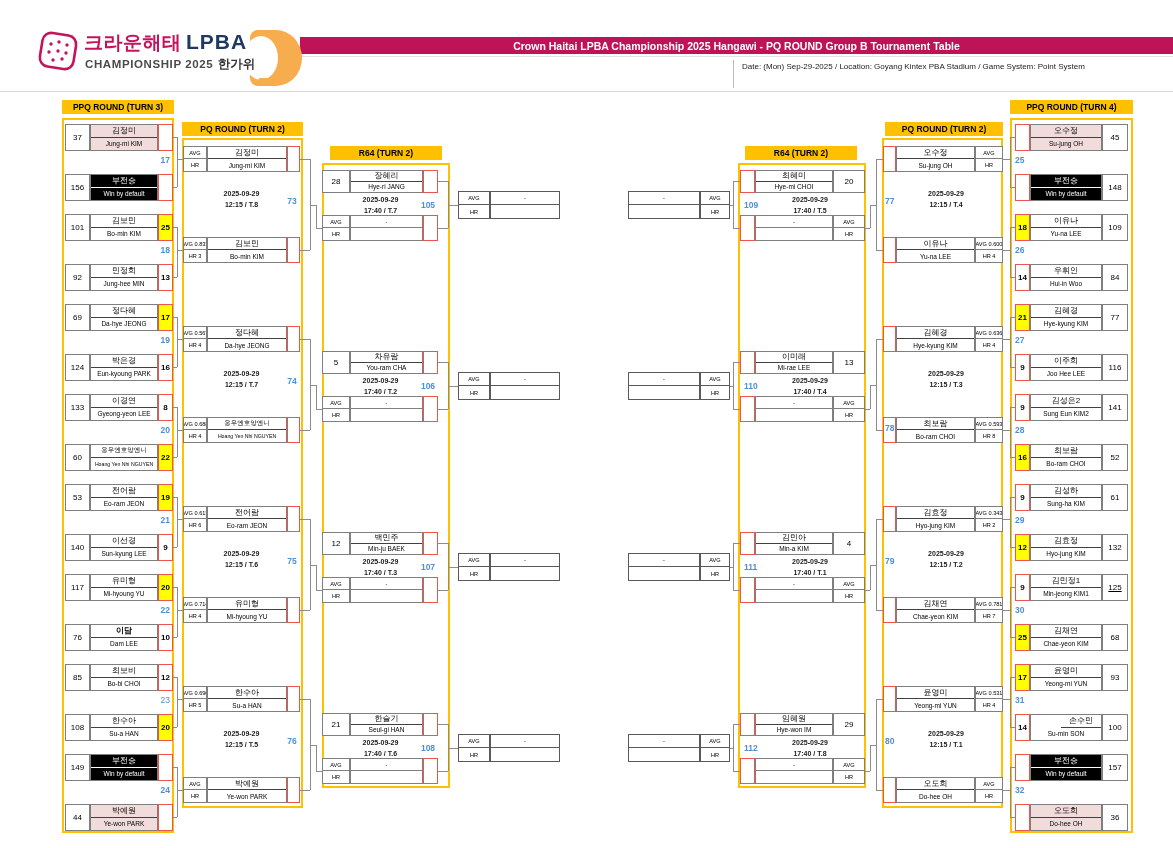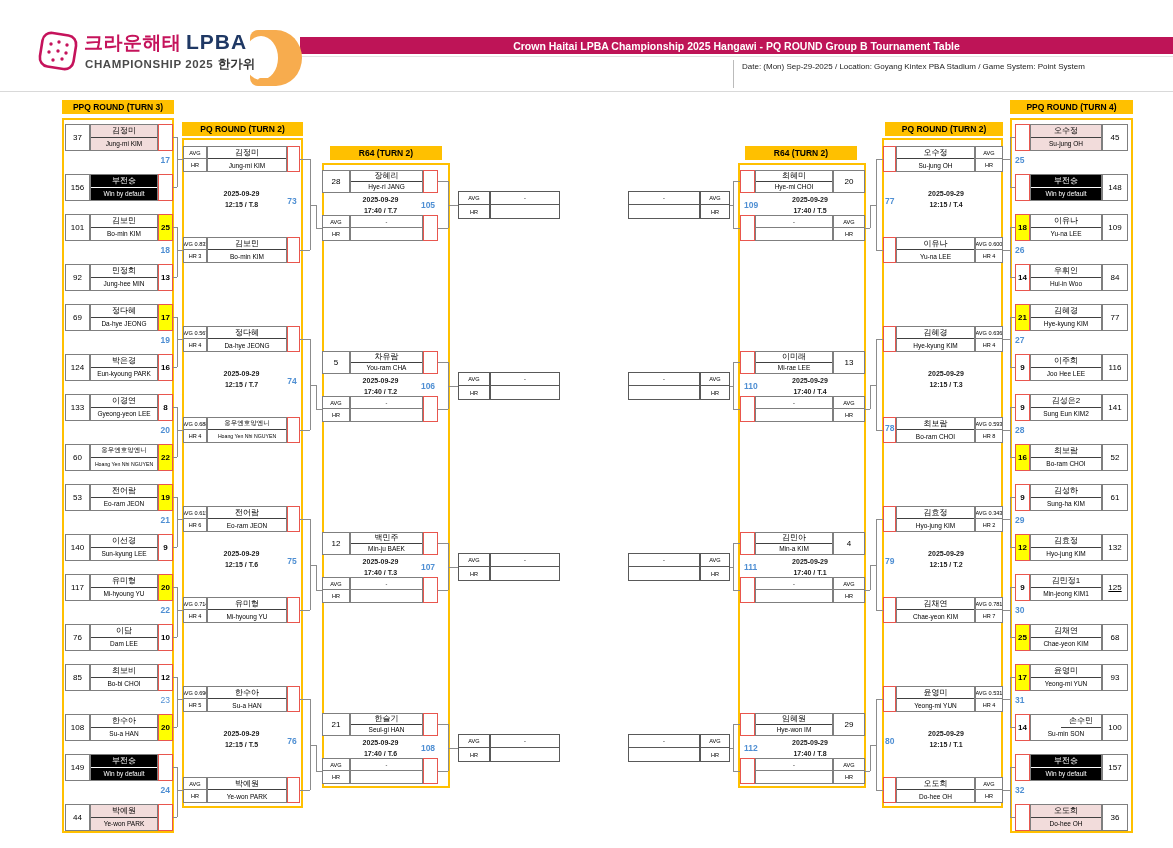--- a/index.html
+++ b/index.html
@@ -160,21 +160,21 @@
       <div style="position: absolute; box-sizing: border-box; left: 177px; top: 497px; width: 0px; height: 50px; border-left: 1px solid rgb(140, 140, 140);"></div>
       <div style="position: absolute; box-sizing: border-box; left: 177px; top: 519px; width: 6px; height: 0px; border-top: 1px solid rgb(140, 140, 140);"></div>
       <div style="position: absolute; box-sizing: border-box; left: 65px; top: 574px; width: 25px; height: 27px; border: 1px solid rgb(127, 127, 127); background: rgb(255, 255, 255); display: flex; align-items: center; justify-content: center; font-size: 8px;">117</div>
       <div style="position: absolute; box-sizing: border-box; left: 90px; top: 574px; width: 68px; height: 27px; border: 1px solid rgb(127, 127, 127); background: rgb(255, 255, 255); color: rgb(0, 0, 0);">
         <div style="box-sizing: border-box; height: 50%; display: flex; align-items: center; justify-content: center; border-bottom: 1.4px solid rgb(64, 64, 64); font-size: 8px; overflow: hidden; white-space: nowrap;">유미형</div>
         <div style="box-sizing: border-box; height: 50%; display: flex; align-items: center; justify-content: center; font-size: 6.5px; overflow: hidden; white-space: nowrap;">Mi-hyoung YU</div>
       </div>
       <div style="position: absolute; box-sizing: border-box; left: 158px; top: 574px; width: 15px; height: 27px; border: 1px solid rgb(232, 86, 78); background: rgb(255, 255, 0); display: flex; align-items: center; justify-content: center; font-size: 8px; font-weight: bold;">20</div>
       <div style="position: absolute; box-sizing: border-box; left: 65px; top: 624px; width: 25px; height: 27px; border: 1px solid rgb(127, 127, 127); background: rgb(255, 255, 255); display: flex; align-items: center; justify-content: center; font-size: 8px;">76</div>
       <div style="position: absolute; box-sizing: border-box; left: 90px; top: 624px; width: 68px; height: 27px; border: 1px solid rgb(127, 127, 127); background: rgb(255, 255, 255); color: rgb(0, 0, 0);">
-        <div style="box-sizing: border-box; height: 50%; display: flex; align-items: center; justify-content: center; border-bottom: 1.4px solid rgb(64, 64, 64); font-size: 8px; overflow: hidden; white-space: nowrap;">이담</div>
+        <div style="box-sizing: border-box; height: 50%; display: flex; align-items: center; justify-content: center; border-bottom: 1.4px solid rgb(64, 64, 64); font-size: 8px; overflow: hidden; white-space: nowrap; font-weight: bold;">이담</div>
         <div style="box-sizing: border-box; height: 50%; display: flex; align-items: center; justify-content: center; font-size: 6.5px; overflow: hidden; white-space: nowrap;">Dam LEE</div>
       </div>
       <div style="position: absolute; box-sizing: border-box; left: 158px; top: 624px; width: 15px; height: 27px; border: 1px solid rgb(232, 86, 78); background: rgb(255, 255, 255); display: flex; align-items: center; justify-content: center; font-size: 8px; font-weight: bold;">10</div>
       <div style="position: absolute; box-sizing: border-box; left: 148px; top: 605px; width: 22px; font-size: 8.5px; font-weight: bold; color: rgb(79, 143, 211); text-align: right;">22</div>
       <div style="position: absolute; box-sizing: border-box; left: 173px; top: 587px; width: 4px; height: 0px; border-top: 1px solid rgb(140, 140, 140);"></div>
       <div style="position: absolute; box-sizing: border-box; left: 173px; top: 637px; width: 4px; height: 0px; border-top: 1px solid rgb(140, 140, 140);"></div>
       <div style="position: absolute; box-sizing: border-box; left: 177px; top: 587px; width: 0px; height: 50px; border-left: 1px solid rgb(140, 140, 140);"></div>
       <div style="position: absolute; box-sizing: border-box; left: 177px; top: 610px; width: 6px; height: 0px; border-top: 1px solid rgb(140, 140, 140);"></div>
       <div style="position: absolute; box-sizing: border-box; left: 65px; top: 664px; width: 25px; height: 27px; border: 1px solid rgb(127, 127, 127); background: rgb(255, 255, 255); display: flex; align-items: center; justify-content: center; font-size: 8px;">85</div>
       <div style="position: absolute; box-sizing: border-box; left: 90px; top: 664px; width: 68px; height: 27px; border: 1px solid rgb(127, 127, 127); background: rgb(255, 255, 255); color: rgb(0, 0, 0);">

